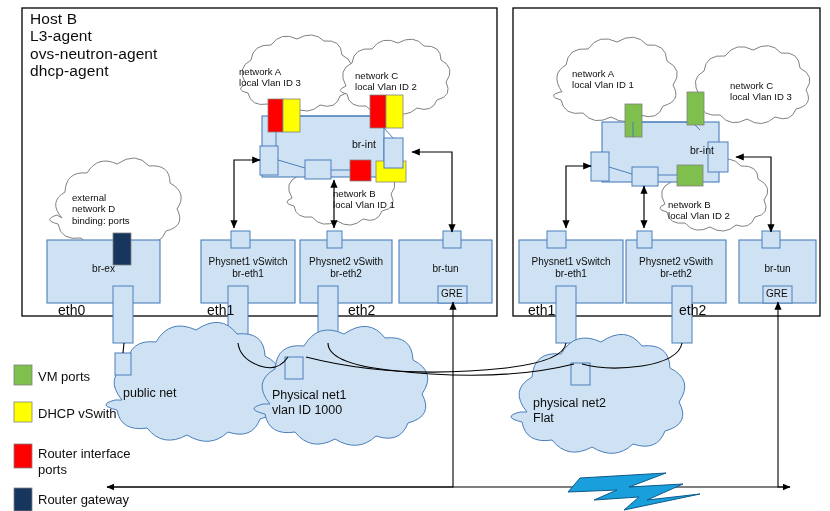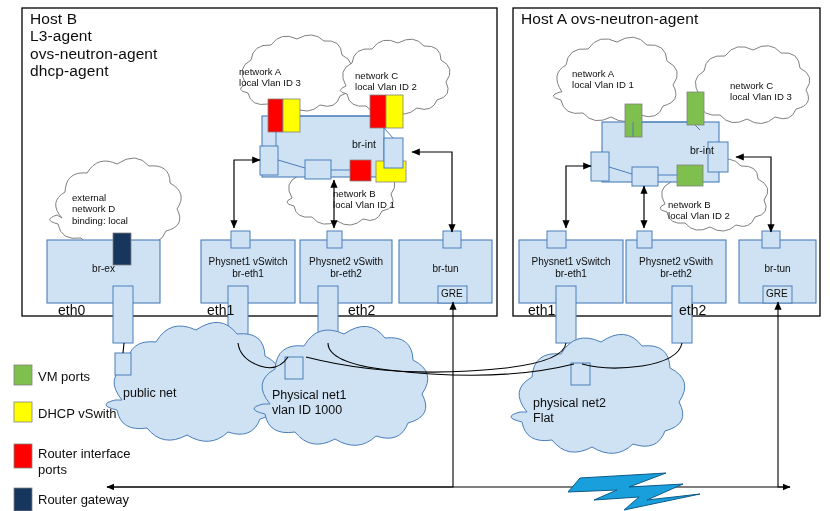--- a/index.html
+++ b/index.html
@@ -182,31 +182,30 @@
   <rect x="14" y="365" width="18" height="20" fill="#7fbf4d" stroke="#808080" stroke-width=".8"></rect>
   <rect x="14" y="402" width="18" height="20" fill="#ffff00" stroke="#808080" stroke-width=".8"></rect>
   <rect x="14" y="444" width="18" height="24" fill="#ff0000" stroke="#808080" stroke-width=".8"></rect>
   <rect x="14" y="488" width="18" height="23" fill="#17365d" stroke="#808080" stroke-width=".8"></rect>
 </svg>
 
 <div class="lbl host-title" style="left:30px;top:10px;">Host B
 L3-agent
 ovs-neutron-agent
 dhcp-agent</div>
-<div class="lbl host-title" style="left:521px;top:10px;">Host A ovs-neutron-agent</div>
 
 <div class="lbl cloud-lbl" style="left:239px;top:66px;">network A
 local Vlan ID 3</div>
 <div class="lbl cloud-lbl" style="left:355px;top:70px;">network C
 local Vlan ID 2</div>
 <div class="lbl cloud-lbl" style="left:333px;top:188px;">network B
 local Vlan ID 1</div>
 <div class="lbl cloud-lbl" style="left:72px;top:192px;">external
 network D
-binding: local</div>
+binding: ports</div>
 
 <div class="lbl brint-lbl" style="left:307px;top:139px;">br-int</div>
 
 <div class="lbl box-lbl" style="left:47px;top:263px;width:113px;">br-ex</div>
 <div class="lbl box-lbl" style="left:201px;top:256px;width:94px;">Physnet1 vSwitch
 br-eth1</div>
 <div class="lbl box-lbl" style="left:300px;top:256px;width:92px;">Physnet2 vSwith
 br-eth2</div>
 <div class="lbl box-lbl" style="left:399px;top:263px;width:93px;">br-tun</div>
 <div class="lbl gre-lbl" style="left:441px;top:288px;">GRE</div>

